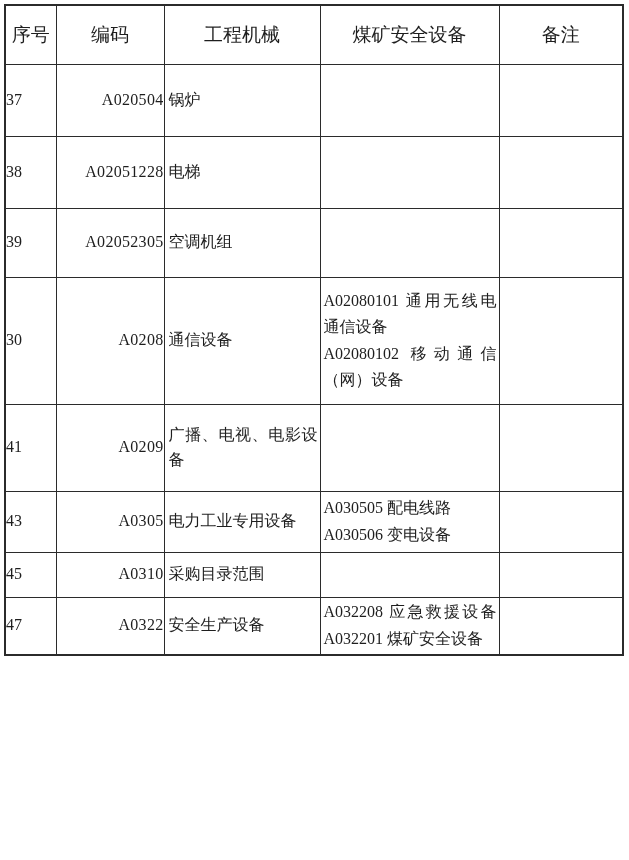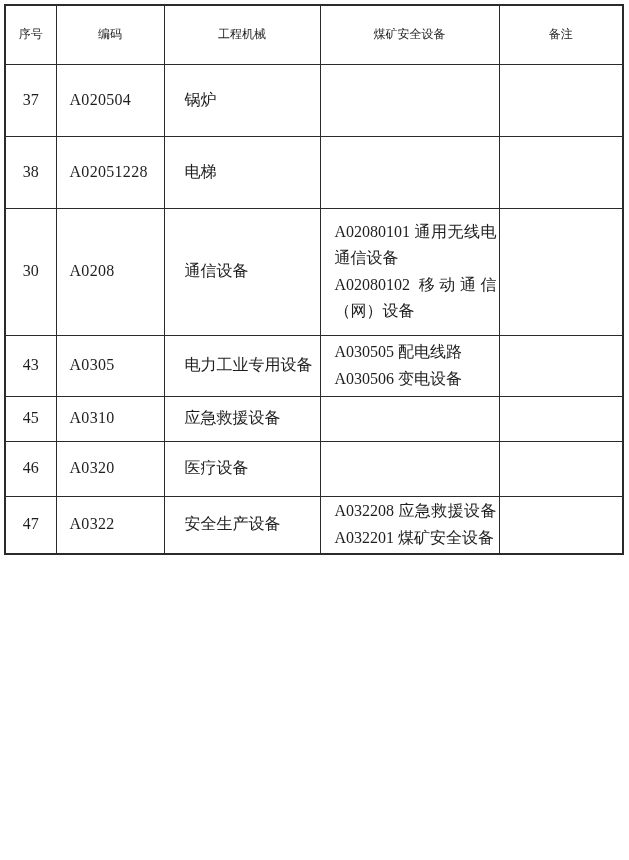--- a/index.html
+++ b/index.html
@@ -30,27 +30,27 @@
     border: 1px solid #2b2b2b;
     vertical-align: middle;
     font-size: 16px;
     font-weight: normal;
     overflow: hidden;
     line-height: 1.55;
     padding: 0;
   }
   .grid th {
     text-align: center;
-    font-size: 12px;
+    font-size: 19px;
     margin-left: 12px;
   }
-  td.c-no   { text-align: center; }
-  td.c-code { text-align: left; padding-left: 13px; letter-spacing: 0.3px; margin-left: 8px; }
-  td.c-item { text-align: left; padding-left: 20px; padding-right: 2px; text-align: justify; }
-  td.c-scope{ text-align: left; padding-left: 14px; padding-right: 2px; }
+  td.c-no   { }
+  td.c-code { text-align: right; padding-left: 13px; letter-spacing: 0.3px; margin-left: 8px; }
+  td.c-item { text-align: left; padding-left: 4px; padding-right: 2px; text-align: justify; }
+  td.c-scope{ text-align: left; padding-left: 3px; padding-right: 2px; }
   td.c-note { }
   .scope-entry {
     text-align: justify;
     line-height: 1.65;
   }
   .scope-entry.stretch {
     text-align-last: justify;
   }
 </style>
 </head>
@@ -83,61 +83,68 @@
     </tr>
 
     <tr style="height:72px">
       <td class="c-no">38</td>
       <td class="c-code">A02051228</td>
       <td class="c-item">电梯</td>
       <td class="c-scope"></td>
       <td class="c-note"></td>
     </tr>
 
+    <tr style="height:69px">
+      <td class="c-no">39</td>
+      <td class="c-code">A02052305</td>
+      <td class="c-item">空调机组</td>
+      <td class="c-scope"></td>
+      <td class="c-note"></td>
+    </tr>
 
     <tr style="height:127px">
       <td class="c-no">30</td>
       <td class="c-code">A0208</td>
       <td class="c-item">通信设备</td>
       <td class="c-scope">
         <div class="scope-entry">A02080101 通用无线电通信设备</div>
         <div class="scope-entry">A02080102 移动通信（网）设备</div>
       </td>
       <td class="c-note"></td>
     </tr>
 
+    <tr style="height:87px">
+      <td class="c-no">41</td>
+      <td class="c-code">A0209</td>
+      <td class="c-item">广播、电视、电影设备</td>
+      <td class="c-scope"></td>
+      <td class="c-note"></td>
+    </tr>
 
 
     <tr style="height:61px">
       <td class="c-no">43</td>
       <td class="c-code">A0305</td>
       <td class="c-item">电力工业专用设备</td>
       <td class="c-scope">
         <div class="scope-entry">A030505 配电线路</div>
         <div class="scope-entry">A030506 变电设备</div>
       </td>
       <td class="c-note"></td>
     </tr>
 
 
     <tr style="height:45px">
       <td class="c-no">45</td>
       <td class="c-code">A0310</td>
-      <td class="c-item">应急救援设备</td>
+      <td class="c-item">采购目录范围</td>
       <td class="c-scope"></td>
       <td class="c-note"></td>
     </tr>
 
-    <tr style="height:55px">
-      <td class="c-no">46</td>
-      <td class="c-code">A0320</td>
-      <td class="c-item">医疗设备</td>
-      <td class="c-scope"></td>
-      <td class="c-note"></td>
-    </tr>
 
     <tr style="height:58px">
       <td class="c-no">47</td>
       <td class="c-code">A0322</td>
       <td class="c-item">安全生产设备</td>
       <td class="c-scope">
         <div class="scope-entry stretch">A032208 应急救援设备</div>
         <div class="scope-entry">A032201 煤矿安全设备</div>
       </td>
       <td class="c-note"></td>

